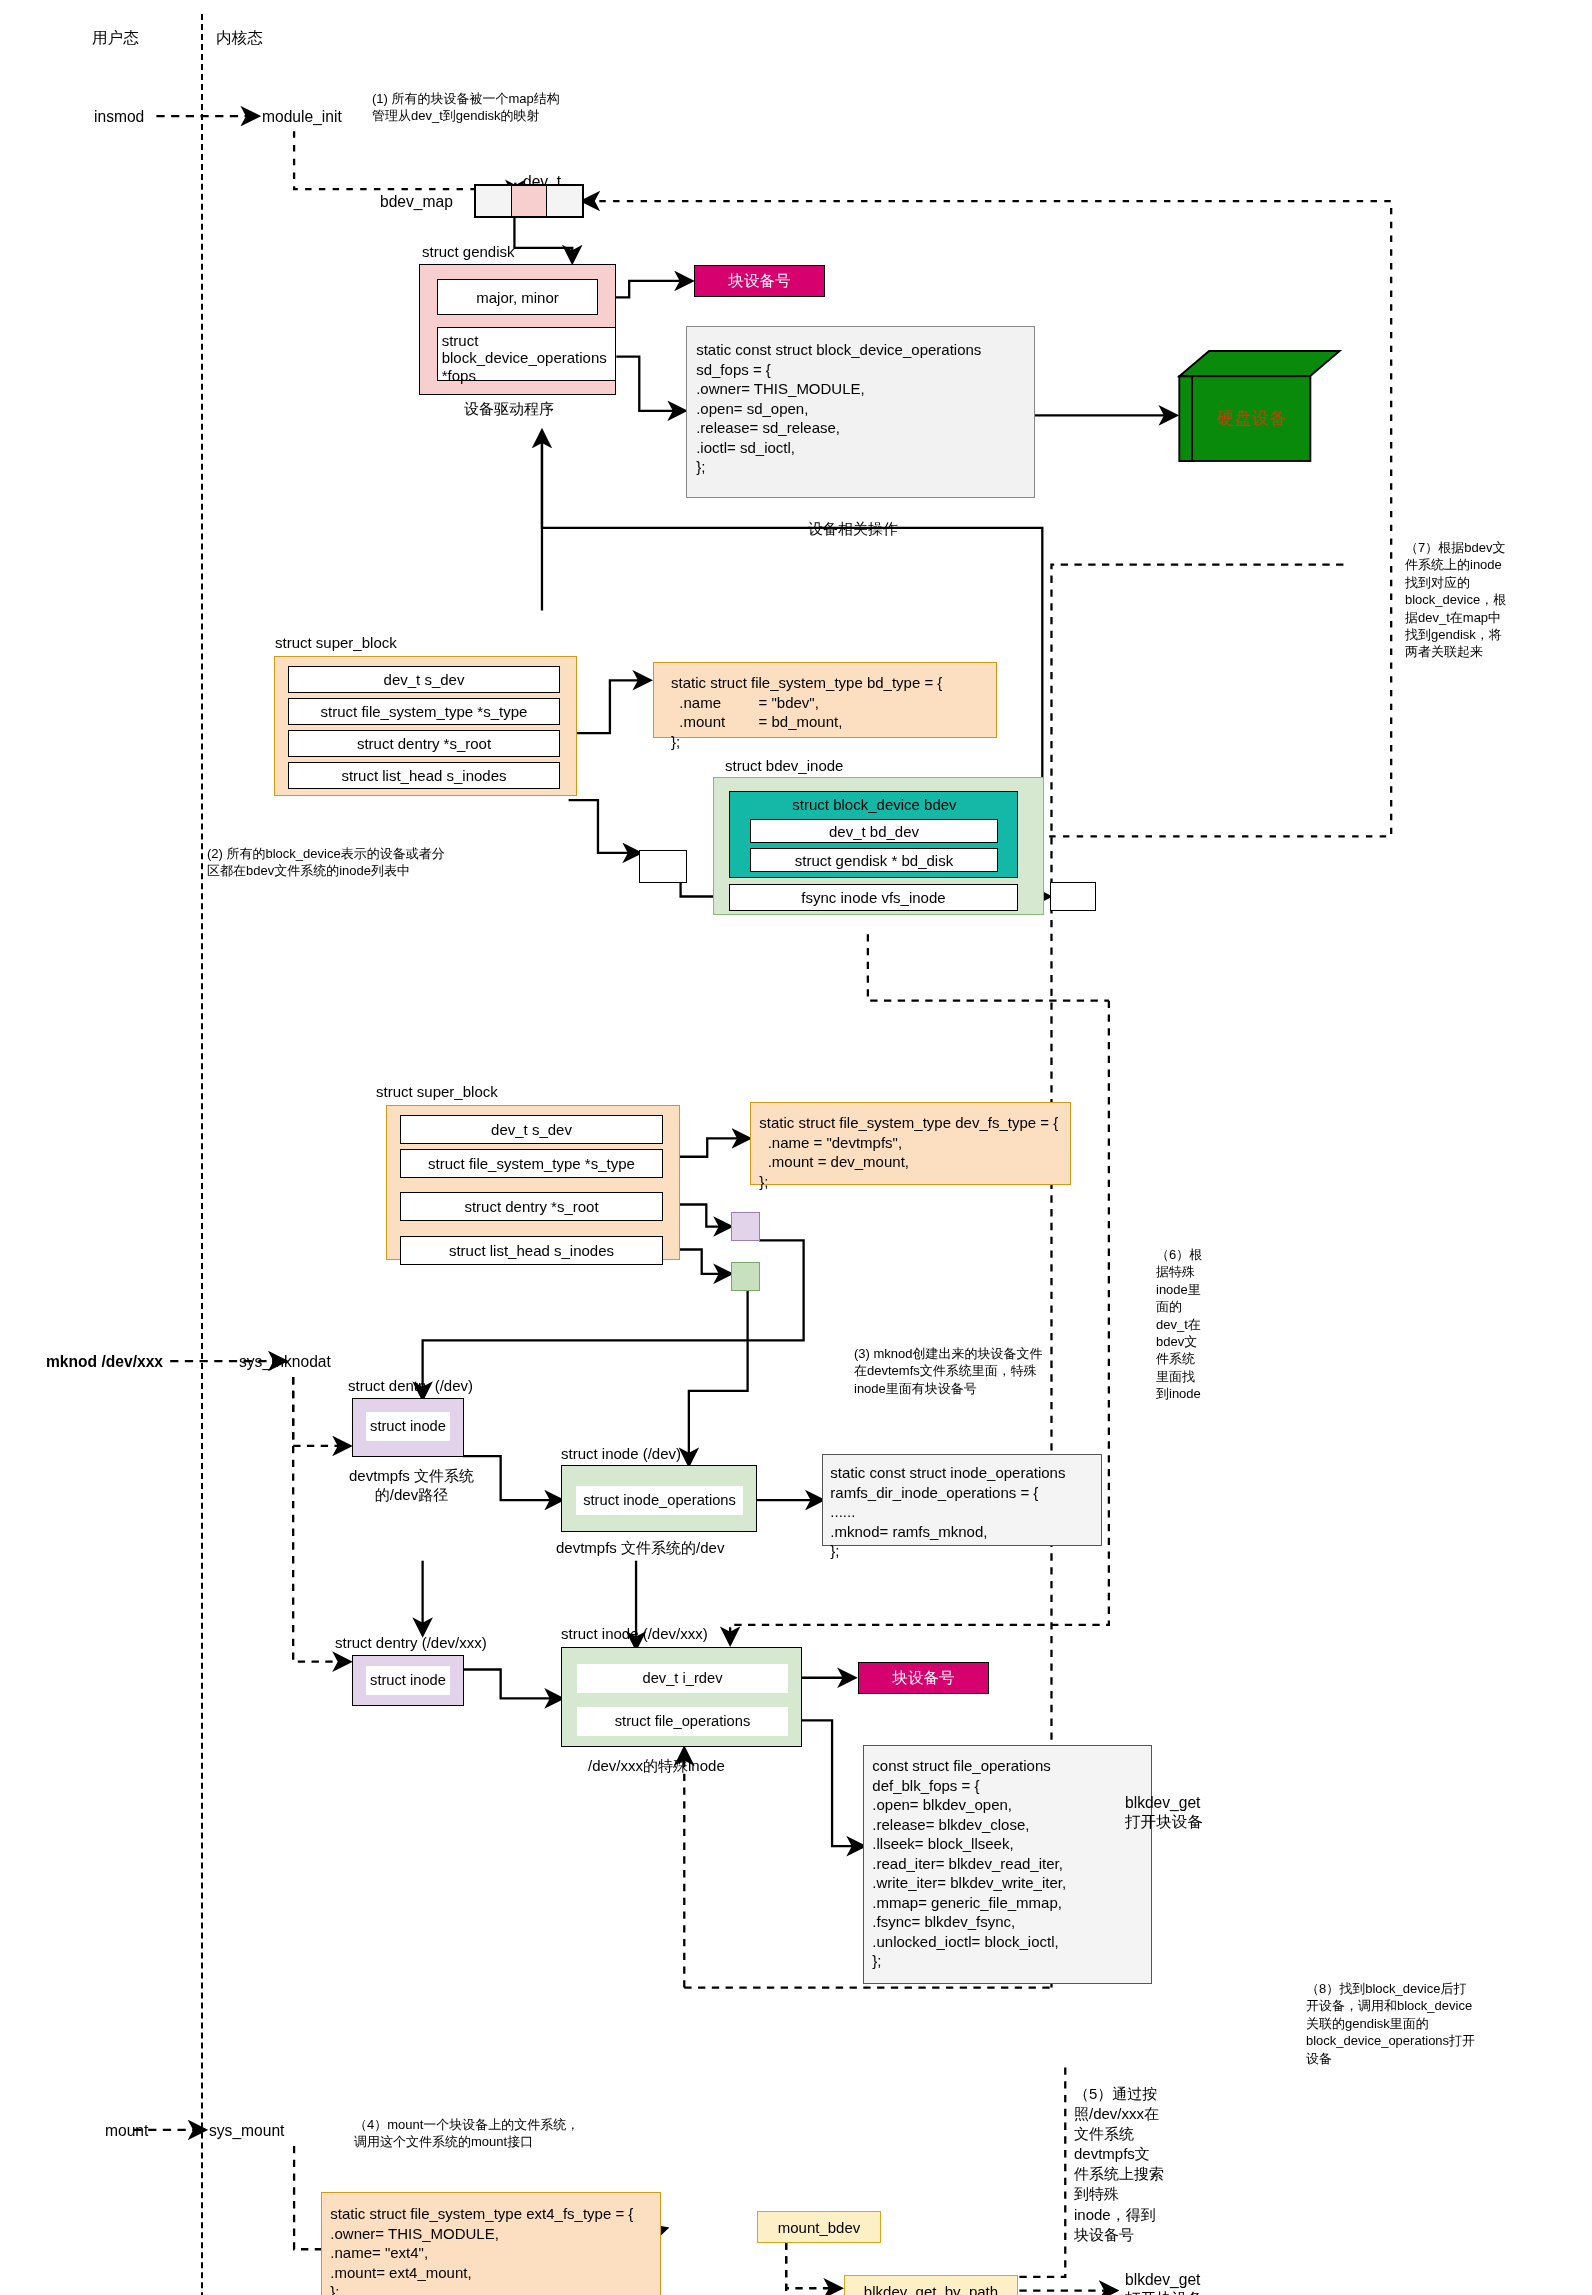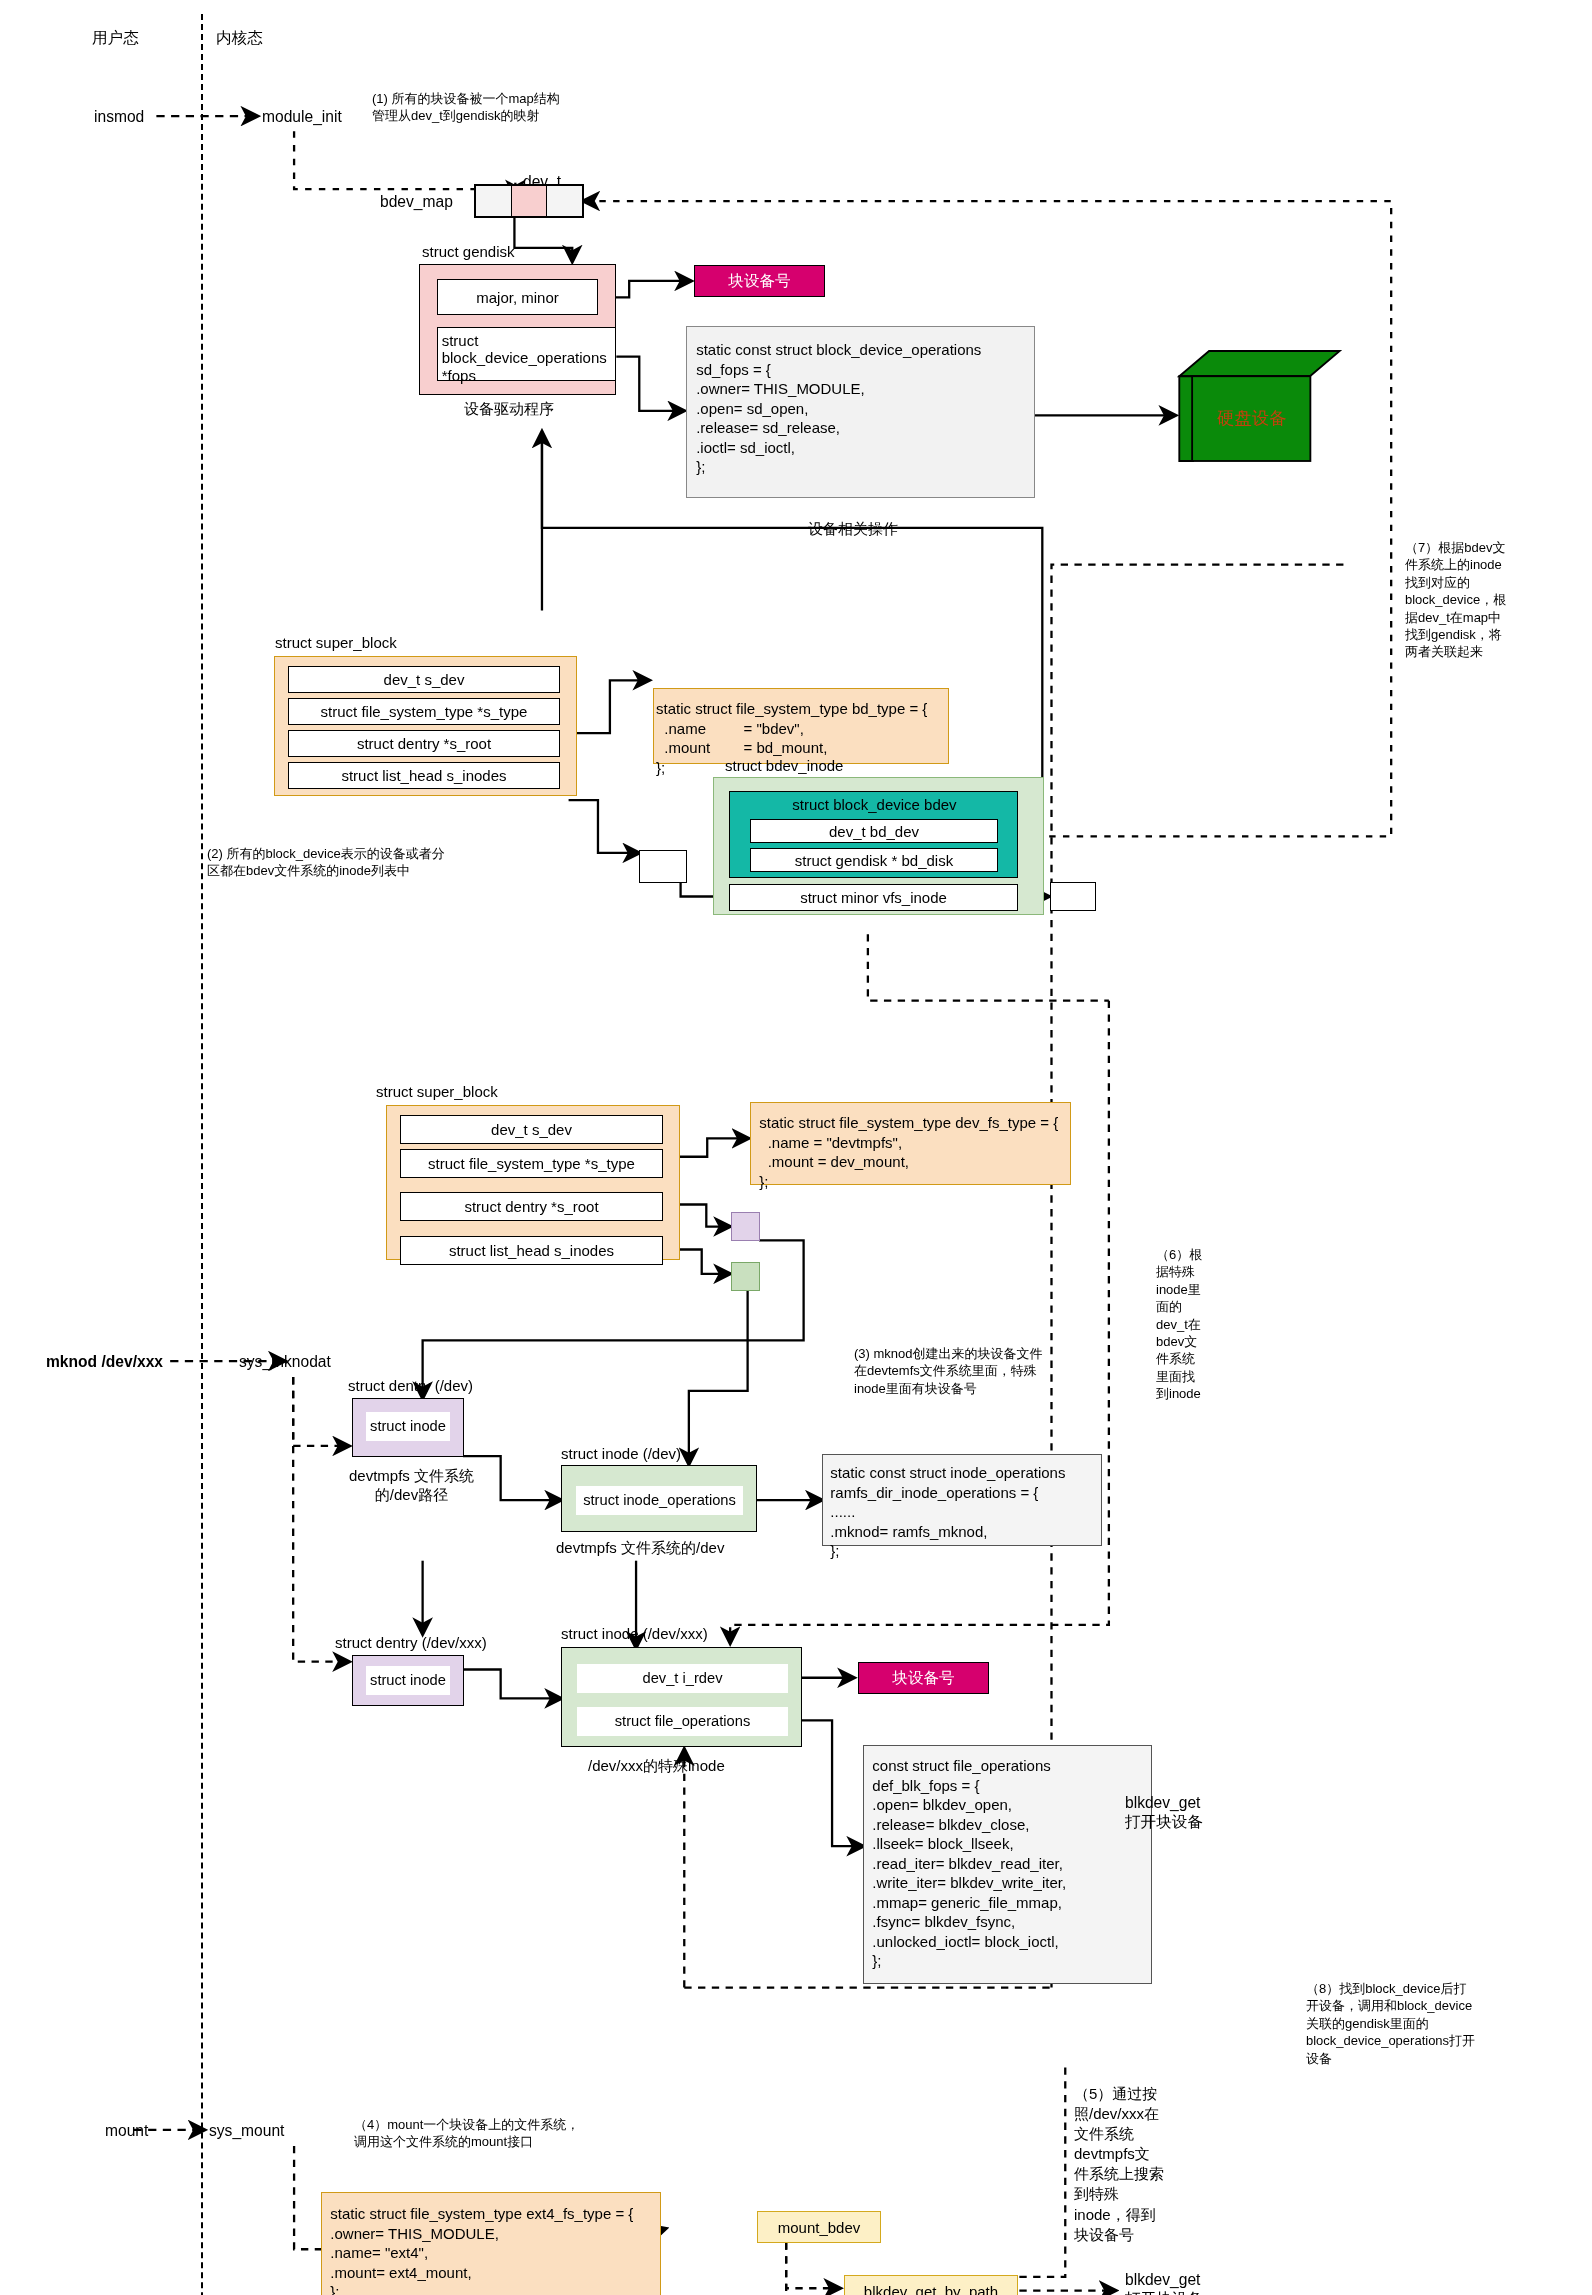--- a/index.html
+++ b/index.html
@@ -187,35 +187,35 @@
   <div class="abs cap" style="left:275px;top:634px;">struct super_block</div>
   <div class="abs bx-orange" style="left:274px;top:656px;width:303px;height:140px;"></div>
   <div class="abs inner" style="left:288px;top:666px;width:272px;height:27px;">dev_t s_dev</div>
   <div class="abs inner" style="left:288px;top:698px;width:272px;height:27px;">struct file_system_type *s_type</div>
   <div class="abs inner" style="left:288px;top:730px;width:272px;height:27px;">struct dentry *s_root</div>
   <div class="abs inner" style="left:288px;top:762px;width:272px;height:27px;">struct list_head s_inodes</div>
 
   <div class="abs note" style="left:207px;top:845px;white-space:pre;">(2) 所有的block_device表示的设备或者分
 区都在bdev文件系统的inode列表中</div>
 
-  <div class="abs bx-orange code" style="left:653px;top:688px;width:296px;height:76px;padding:10px 2px;">static struct file_system_type bd_type = {
+  <div class="abs bx-orange code" style="left:653px;top:662px;width:344px;height:76px;padding:10px 17px;">static struct file_system_type bd_type = {
   .name         = "bdev",
   .mount        = bd_mount,
 };</div>
 
   <div class="abs bx-white" style="left:639px;top:850px;width:48px;height:33px;"></div>
 
   <div class="abs cap" style="left:725px;top:757px;">struct bdev_inode</div>
   <div class="abs bx-green" style="left:713px;top:777px;width:331px;height:138px;"></div>
   <div class="abs" style="left:729px;top:791px;width:289px;height:87px;background:#14b8a6;border:1.8px solid #000;">
     <div class="abs" style="left:0;top:3.7px;width:289px;text-align:center;font-size:15px;">struct block_device bdev</div>
     <div class="abs inner" style="left:20px;top:27px;width:248px;height:24px;">dev_t bd_dev</div>
     <div class="abs inner" style="left:20px;top:56px;width:248px;height:24px;">struct gendisk * bd_disk</div>
   </div>
-  <div class="abs inner" style="left:729px;top:884px;width:289px;height:27px;">struct minor vfs_inode</div>
+  <div class="abs inner" style="left:729px;top:884px;width:289px;height:27px;">fsync inode vfs_inode</div>
   <div class="abs bx-white" style="left:1050px;top:882px;width:46px;height:28.5px;"></div>
 
   <div class="abs cap" style="left:376px;top:1083px;">struct super_block</div>
   <div class="abs bx-orange" style="left:386px;top:1105px;width:294px;height:155px;"></div>
   <div class="abs inner" style="left:400px;top:1115px;width:263px;height:28.5px;">dev_t s_dev</div>
   <div class="abs inner" style="left:400px;top:1149px;width:263px;height:28.5px;">struct file_system_type *s_type</div>
   <div class="abs inner" style="left:400px;top:1192px;width:263px;height:28.5px;">struct dentry *s_root</div>
   <div class="abs inner" style="left:400px;top:1236px;width:263px;height:28.5px;">struct list_head s_inodes</div>
 
   <div class="abs bx-orange code" style="left:750px;top:1102px;width:321px;height:83px;padding:10px 8.3px;">static struct file_system_type dev_fs_type = {

